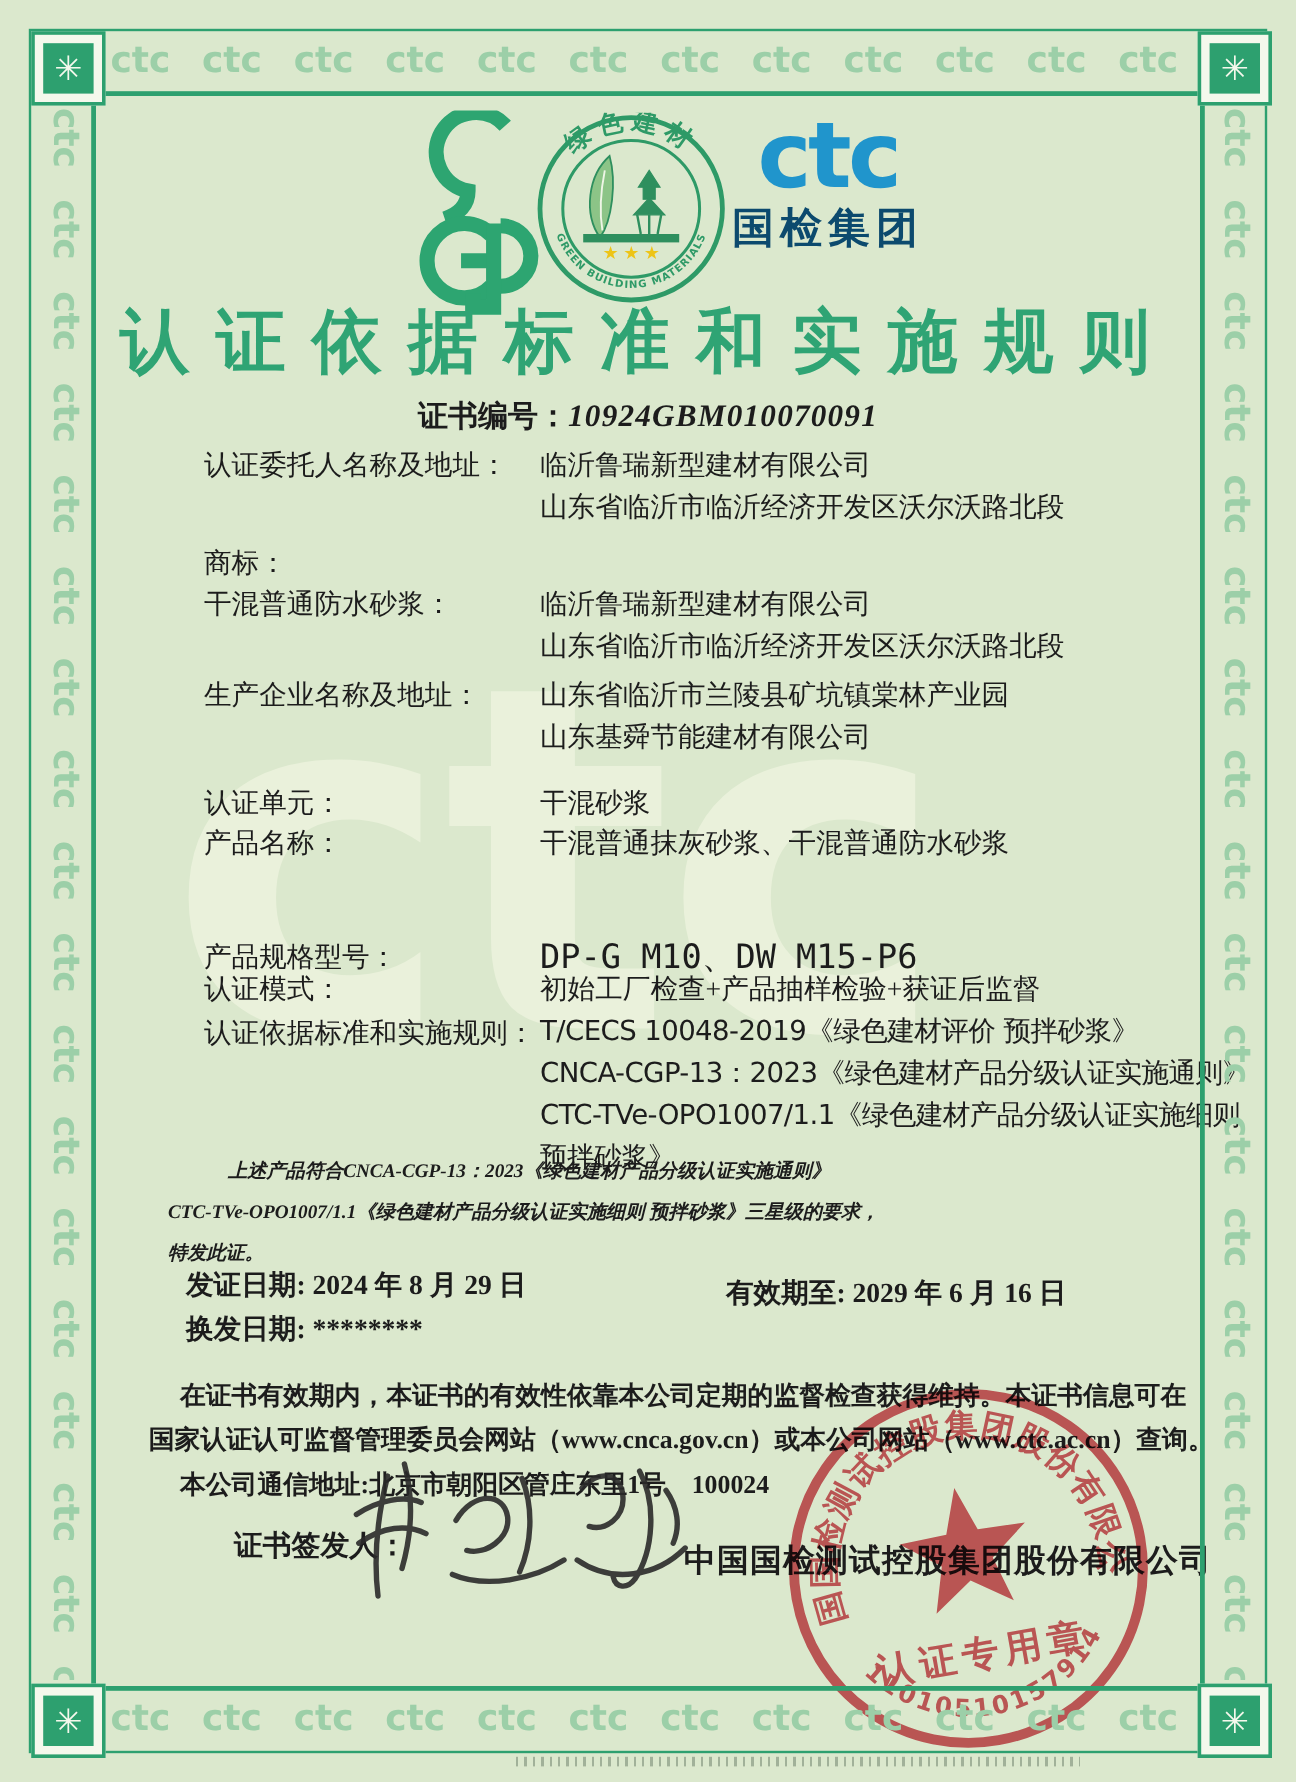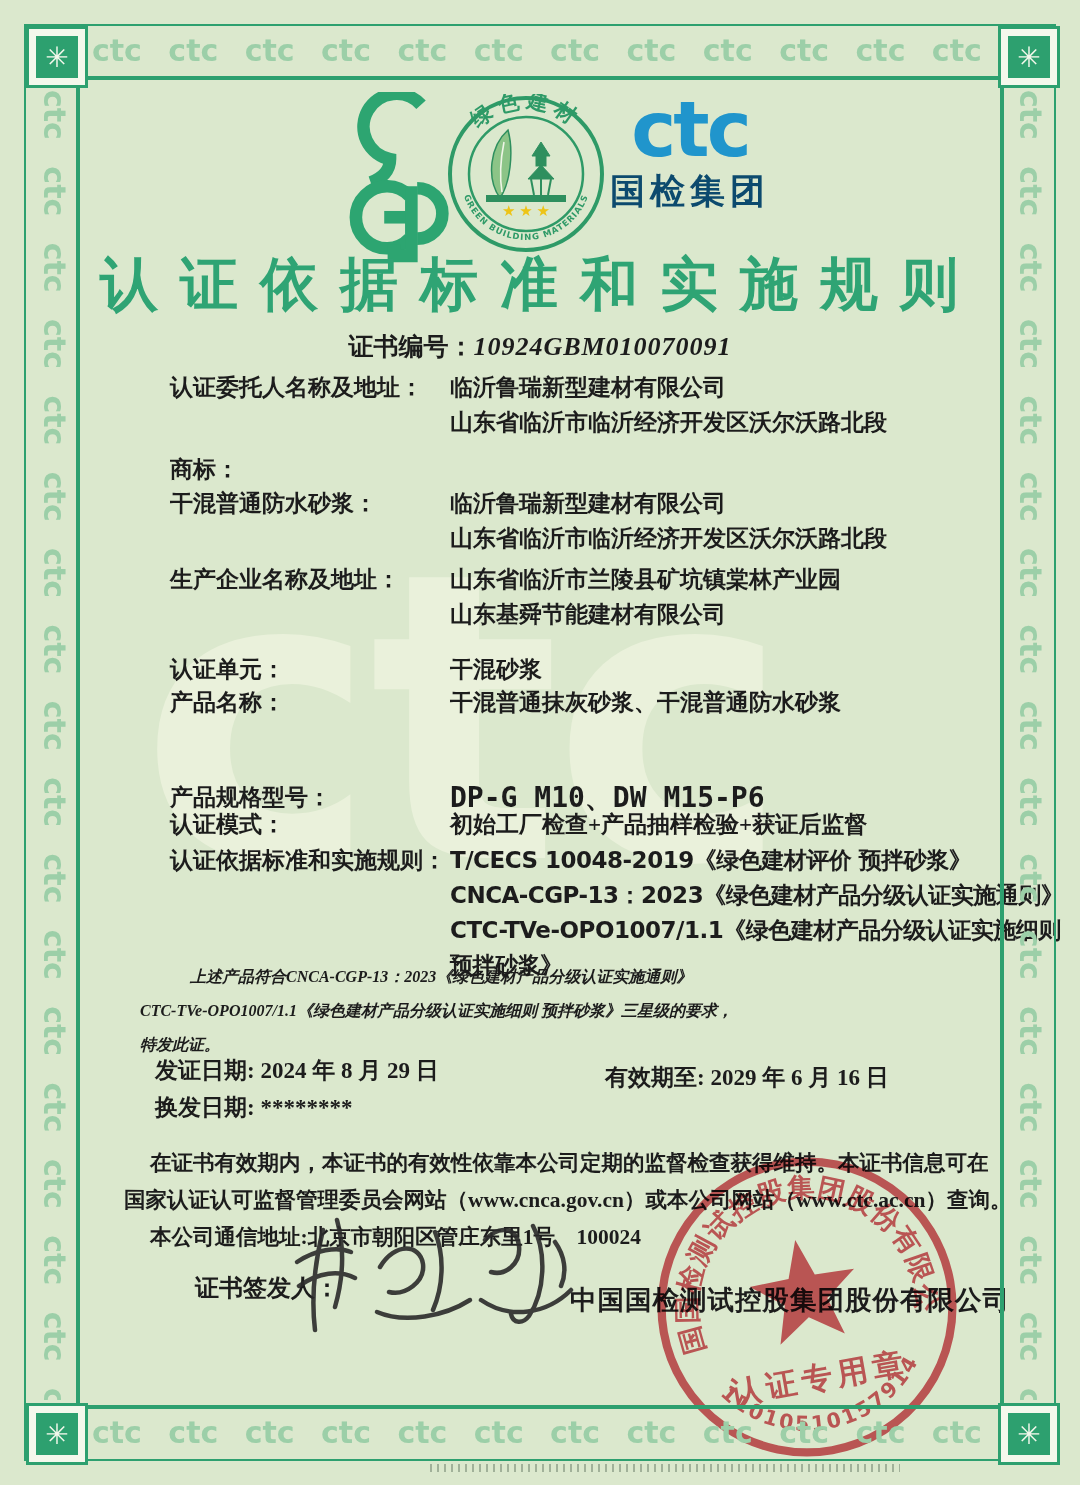--- a/index.html
+++ b/index.html
@@ -28,21 +28,21 @@
   .gp-logo{position:absolute;left:328px;top:92px;z-index:2;}
   .badge{position:absolute;left:446px;top:94px;z-index:2;}
   .ctc-logo{position:absolute;left:600px;top:96px;width:180px;z-index:2;text-align:center;}
   .ctc-word{font:900 76px/0.9 "DejaVu Sans",sans-serif;color:#2095cc;letter-spacing:-3px;}
   .ctc-name{margin-top:10px;font:900 35px/1 "DejaVu Sans",sans-serif;color:#0c4a6e;letter-spacing:5px;}
   .title{position:absolute;left:0;right:0;top:246px;text-align:center;z-index:2;
     font-weight:700;font-size:58px;letter-spacing:22px;color:#2fa474;white-space:nowrap;}
   .certline{position:absolute;left:0;right:0;top:330px;text-align:center;z-index:2;font-weight:700;font-size:25px;}
   .certline .num{font-size:26px;letter-spacing:1px;font-family:"Liberation Serif",serif;font-style:italic;}
   
-  .frow{position:absolute;left:170px;z-index:2;font-weight:700;font-size:23px;line-height:35px;white-space:nowrap;}
+  .frow{position:absolute;left:170px;z-index:2;font-weight:400;font-size:23px;line-height:35px;white-space:nowrap;}
   .flabel{display:inline-block;}
   .fvals{position:absolute;left:280px;top:0;}
   .fvals div{white-space:nowrap;}
   .latin{font-family:"DejaVu Sans Mono","DejaVu Sans",monospace;font-size:28px;letter-spacing:0;}
   .sansline{font-family:"DejaVu Sans",sans-serif;font-size:23px;letter-spacing:-0.5px;}
   
   .statement{position:absolute;left:140px;top:960px;z-index:2;font-weight:700;font-size:16px;line-height:34px;font-style:italic;}
   .statement div{white-space:nowrap;}
   .indent{padding-left:50px;}
   .dates{z-index:2;position:absolute;font-weight:700;font-size:23px;white-space:nowrap;text-align:right;}

